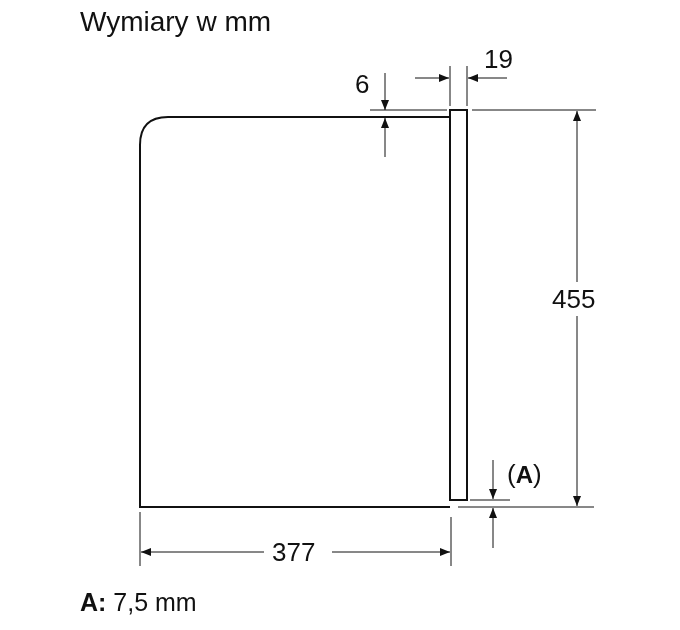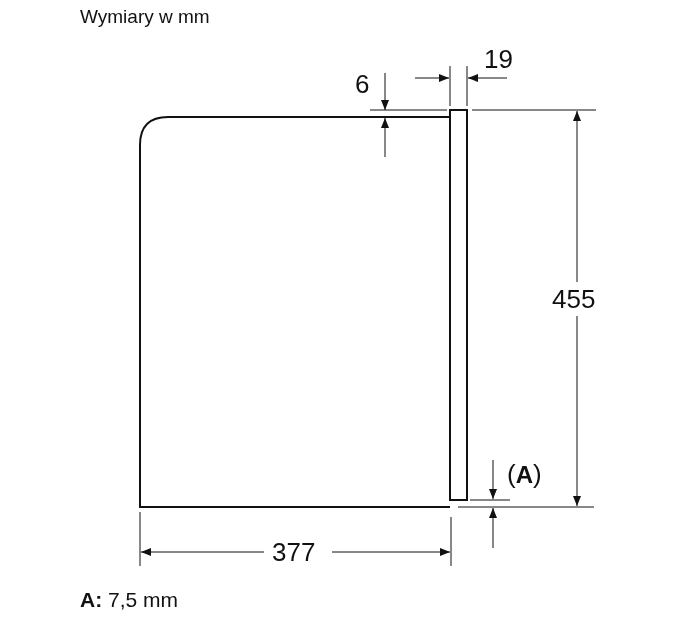--- a/index.html
+++ b/index.html
@@ -1,18 +1,18 @@
 <!DOCTYPE html>
 <html><head>
 <meta charset="utf-8">
 <style>
   html, body { margin:0; padding:0; background:#ffffff; }
   body { width:680px; height:630px; position:relative; overflow:hidden; font-family:"Liberation Sans", sans-serif; color:#111; }
-  .title { position:absolute; left:80px; top:6px; font-size:19px; }
-  .note { position:absolute; left:80px; top:588px; font-size:21px; }
+  .title { position:absolute; left:80px; top:6px; font-size:28px; }
+  .note { position:absolute; left:80px; top:588px; font-size:25px; }
   .note b { font-weight:bold; }
   svg { position:absolute; left:0; top:0; }
   .lbl { font-family:"Liberation Sans", sans-serif; font-size:26px; fill:#111; }
   .lblb { font-family:"Liberation Sans", sans-serif; font-size:24px; fill:#111; font-weight:bold; }
 </style>
 </head>
 <body>
 
 <div class="title">Wymiary w mm</div>
 

